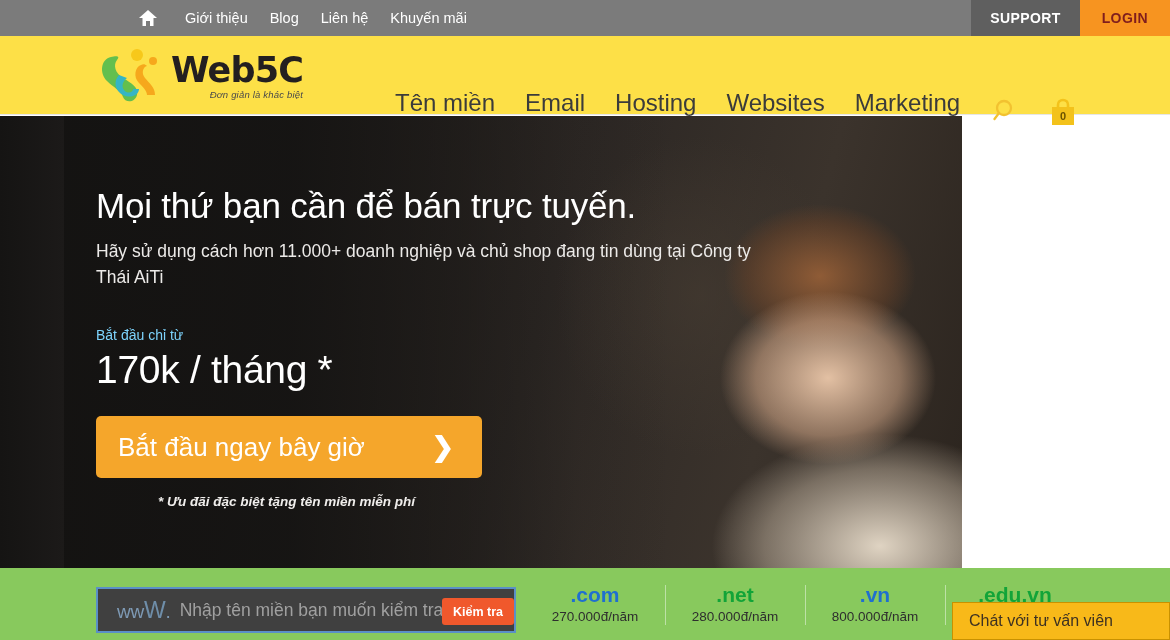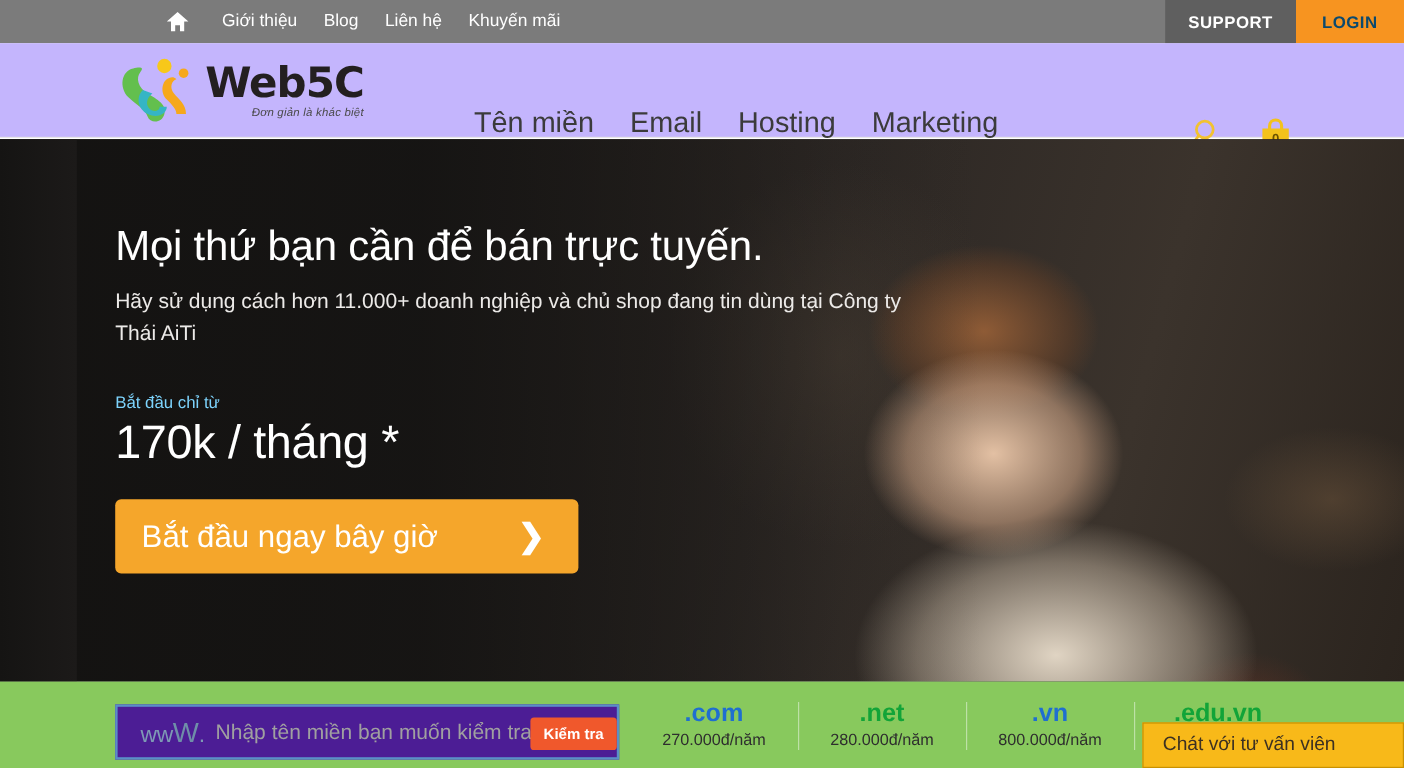--- a/index.html
+++ b/index.html
@@ -22,29 +22,29 @@
     color: #ffffff; font-size: 14.5px; padding: 0 11px; line-height: 36px;
     text-decoration: none; white-space: nowrap; cursor: pointer;
   }
   .topbar-right { position: absolute; right: 0; top: 0; height: 36px; display: flex; }
   .support-btn {
     background: #5f5f5f; color: #ffffff; font-size: 14px; font-weight: bold;
     letter-spacing: 0.4px; height: 36px; line-height: 36px; padding: 0 19px;
     cursor: pointer; white-space: nowrap;
   }
   .login-btn {
-    background: #f79420; color: #0c4a6e; font-size: 14px; font-weight: bold;
+    background: #f79420; color: #7f1d1d; font-size: 14px; font-weight: bold;
     letter-spacing: 0.4px; height: 36px; line-height: 36px; padding: 0 22px;
     cursor: pointer; white-space: nowrap;
   }
 
   
   .header {
     position: absolute; top: 36px; left: 0; width: 1170px; height: 79px;
-    background: #c4b5fd; border-bottom: 1px solid #e6e6e6;
+    background: #fde047; border-bottom: 1px solid #e6e6e6;
   }
   .logo-wrap {
     position: absolute; left: 97px; top: 9px; display: flex; align-items: center; cursor: pointer;
   }
   .logo-mark { width: 68px; height: 60px; position: relative; }
   .logo-text-wrap { margin-left: 6px; padding-top: 2px; }
   .logo-title {
     font-size: 35px; font-weight: bold; color: #231f20; letter-spacing: -0.8px;
     line-height: 36px; font-family: "DejaVu Sans", sans-serif;
   }
@@ -66,21 +66,21 @@
     position: absolute; left: 1048px; top: 62px; width: 30px; height: 30px; cursor: pointer;
   }
   .cart-count {
     position: absolute; left: 0; top: 0; width: 30px; height: 30px;
     display: flex; align-items: center; justify-content: center;
     font-size: 11px; font-weight: bold; color: #6b5300; padding-top: 5px;
   }
 
   
   .hero {
-    position: absolute; top: 116px; left: 0; width: 1170px; height: 452px;
+    position: absolute; top: 116px; left: 0; width: 962px; height: 452px;
     overflow: hidden; background: #1d1b1a;
   }
   .photo {
     position: absolute; inset: 0;
     background:
       radial-gradient(ellipse 150px 120px at 828px 262px, rgba(236,200,170,0.95) 0%, rgba(214,170,138,0.55) 48%, rgba(120,90,70,0) 72%),
       radial-gradient(ellipse 120px 90px at 820px 160px, rgba(150,95,55,0.92) 0%, rgba(110,68,40,0.45) 60%, rgba(70,45,30,0) 80%),
       radial-gradient(ellipse 210px 140px at 880px 430px, rgba(238,226,208,0.92) 0%, rgba(205,190,170,0.45) 55%, rgba(120,110,95,0) 80%),
       radial-gradient(ellipse 120px 80px at 1110px 300px, rgba(110,85,60,0.5) 0%, rgba(40,32,26,0) 75%),
       radial-gradient(ellipse 90px 70px at 1040px 480px, rgba(150,60,40,0.35) 0%, rgba(40,30,25,0) 75%),
@@ -120,21 +120,21 @@
     margin-top: 16px; margin-left: 62px;
   }
 
   
   .greenbar {
     position: absolute; top: 568px; left: 0; width: 1170px; height: 72px;
     background: #88c95d;
   }
   .domain-search {
     position: absolute; left: 96px; top: 19px; width: 420px; height: 46px;
-    background: #4c1d95; border: 2px solid #5a8fc7; display: flex; align-items: center;
+    background: #404040; border: 2px solid #5a8fc7; display: flex; align-items: center;
   }
   .www-prefix {
     font-size: 19px; color: #7e9ab5; padding-left: 19px; letter-spacing: -0.2px; white-space: nowrap;
   }
   .www-prefix .big { font-size: 23px; color: #6f8ea9; }
   .domain-input {
     flex: 1; border: none; outline: none; font-size: 17.5px; color: #8d8d8d;
     padding-left: 9px; background: transparent; font-family: "Liberation Sans", sans-serif;
     min-width: 0;
   }
@@ -202,20 +202,21 @@
       <div class="logo-text-wrap">
         <div class="logo-title">Web5C</div>
         <div class="logo-tagline">Đơn giản là khác biệt</div>
       </div>
     </div>
 
     <nav class="mainnav">
       <a>Tên miền</a>
       <a>Email</a>
       <a>Hosting</a>
+      <a>Websites</a>
       <a>Marketing</a>
     </nav>
 
     <div class="search-icon-btn">
       <svg width="26" height="26" viewBox="0 0 26 26" aria-hidden="true">
         <circle cx="11" cy="10" r="7" fill="none" stroke="#f2c230" stroke-width="2.3"></circle>
         <line x1="5.8" y1="15.2" x2="1.5" y2="21" stroke="#f2c230" stroke-width="2.3" stroke-linecap="round"></line>
       </svg>
     </div>
 
@@ -236,20 +237,21 @@
 
     <div class="hero-content">
       <h1 class="hero-title">Mọi thứ bạn cần để bán trực tuyến.</h1>
       <p class="hero-sub">Hãy sử dụng cách hơn 11.000+ doanh nghiệp và chủ shop đang tin dùng tại Công ty Thái AiTi</p>
       <div class="hero-startfrom">Bắt đầu chỉ từ</div>
       <div class="hero-price">170k / tháng *</div>
       <button class="cta-btn">
         <span class="cta-label">Bắt đầu ngay bây giờ</span>
         <span class="cta-chevron">❯</span>
       </button>
+      <div class="hero-note">* Ưu đãi đặc biệt tặng tên miền miễn phí</div>
     </div>
   </div>
 
   <div class="greenbar">
     <div class="domain-search">
       <span class="www-prefix"><span>ww</span><span class="big">W</span><span>.</span></span>
       <input class="domain-input" type="text" placeholder="Nhập tên miền bạn muốn kiểm tra" style="">
       <button class="check-btn">Kiểm tra</button>
     </div>
 

